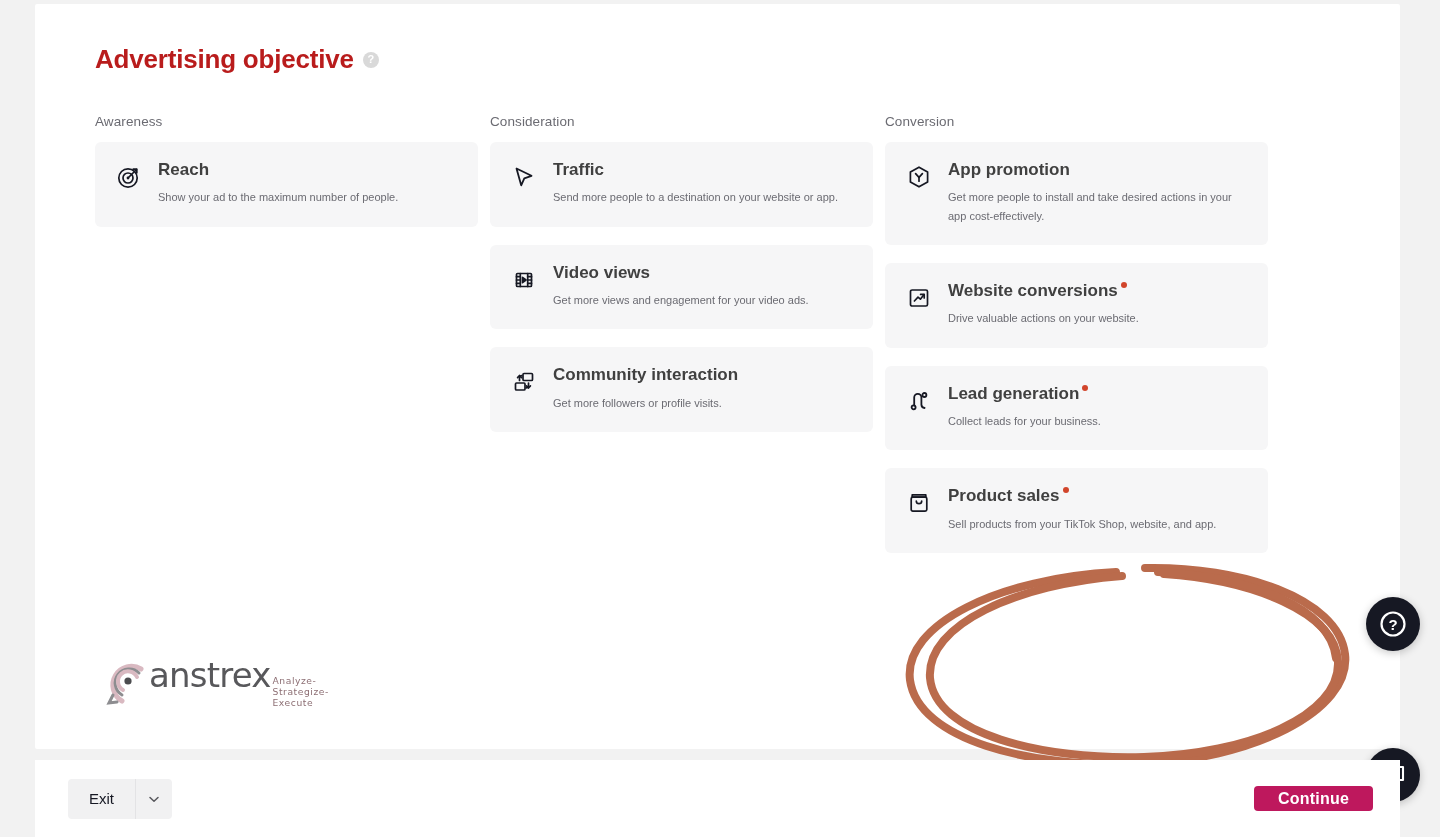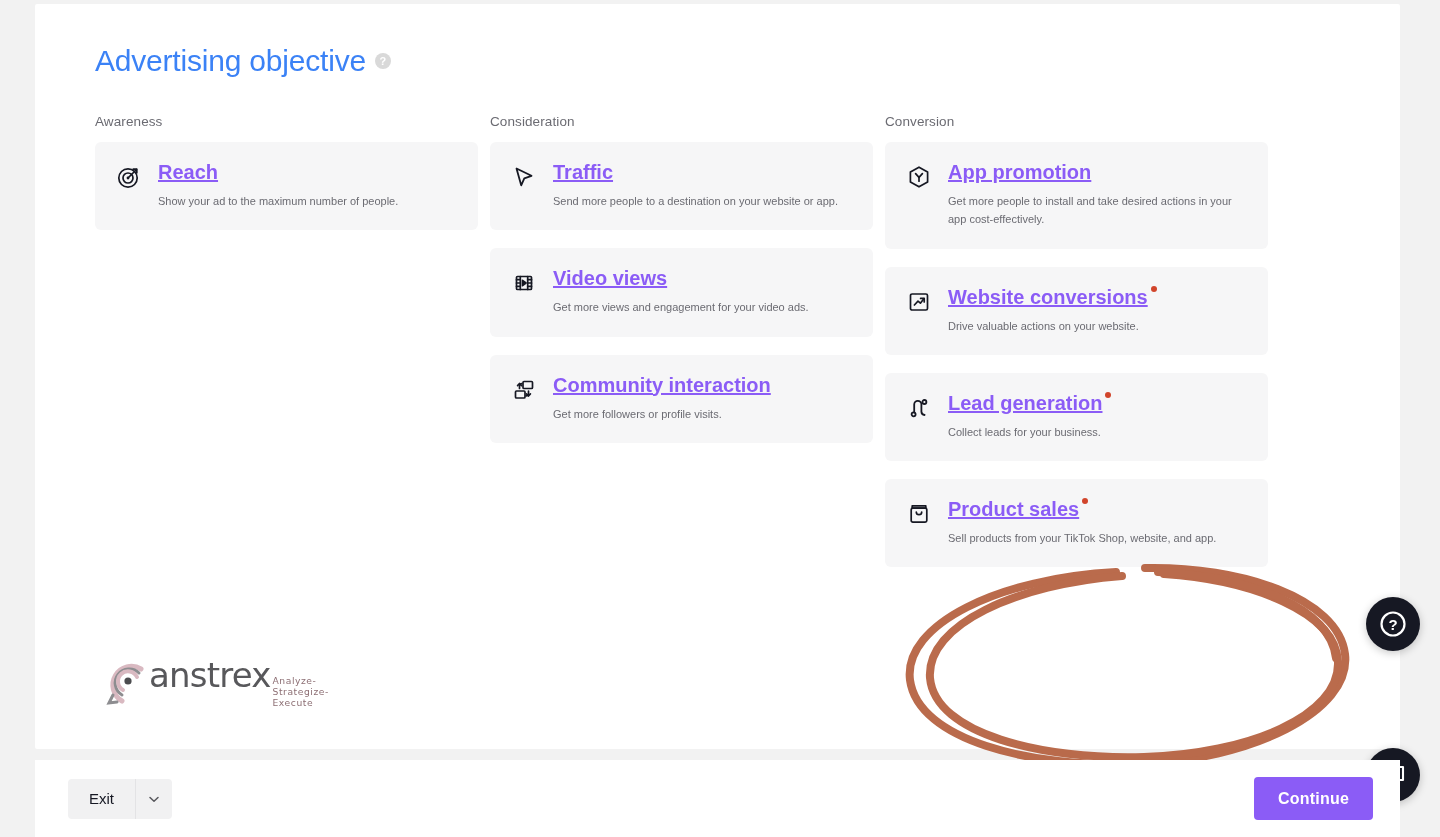--- a/index.html
+++ b/index.html
@@ -19,23 +19,23 @@
     background: #ffffff;
     border-radius: 2px;
   }
 
   .page-title-row {
     position: absolute;
     left: 60px; top: 40px;
     display: flex; align-items: center; gap: 9px;
   }
   .page-title {
-    font-size: 30px;
-    font-weight: normal;
-    color: #3b82f6;
+    font-size: 26px;
+    font-weight: bold;
+    color: #b91c1c;
     letter-spacing: -0.2px;
   }
   .help-circle {
     width: 16px; height: 16px; border-radius: 50%;
     background: #d9d9d9;
     display: flex; align-items: center; justify-content: center;
     font-size: 11px; color: #ffffff; font-weight: bold;
     line-height: 1;
   }
 
@@ -65,28 +65,27 @@
   }
   .card-icon {
     flex: 0 0 28px;
     width: 28px; height: 28px;
     margin-top: 3px;
     color: #161823;
   }
   .card-icon svg { display: block; width: 28px; height: 28px; }
   .card-body { flex: 1 1 auto; min-width: 0; }
   .card-title {
-    font-size: 20px;
+    font-size: 17px;
     font-weight: bold;
-    color: #8b5cf6;
+    color: #404040;
     line-height: 1.2;
     display: inline-block;
     position: relative;
     padding-right: 10px;
-    text-decoration: underline;
   }
   .card-title .dot {
     position: absolute;
     right: 1px; top: 1px;
     width: 6px; height: 6px;
     border-radius: 50%;
     background: #d1452b;
   }
   .card-desc {
     margin-top: 8px;
@@ -168,26 +167,26 @@
     cursor: pointer;
     border-right: 1px solid #e3e3e5;
   }
   .exit-caret {
     display: flex; align-items: center; justify-content: center;
     width: 36px;
     cursor: pointer;
   }
   .spacer { flex: 1 1 auto; }
   .continue-btn {
-    height: 43px;
+    height: 25px;
     min-width: 115px;
     padding: 4px 24px;
     border: none;
     border-radius: 4px;
-    background: #8b5cf6;
+    background: #be185d;
     color: #ffffff;
     font-size: 16px;
     font-weight: bold;
     font-family: "Liberation Sans", sans-serif;
     cursor: pointer;
     letter-spacing: 0.2px;
   }
 </style>
 </head>
 <body>

